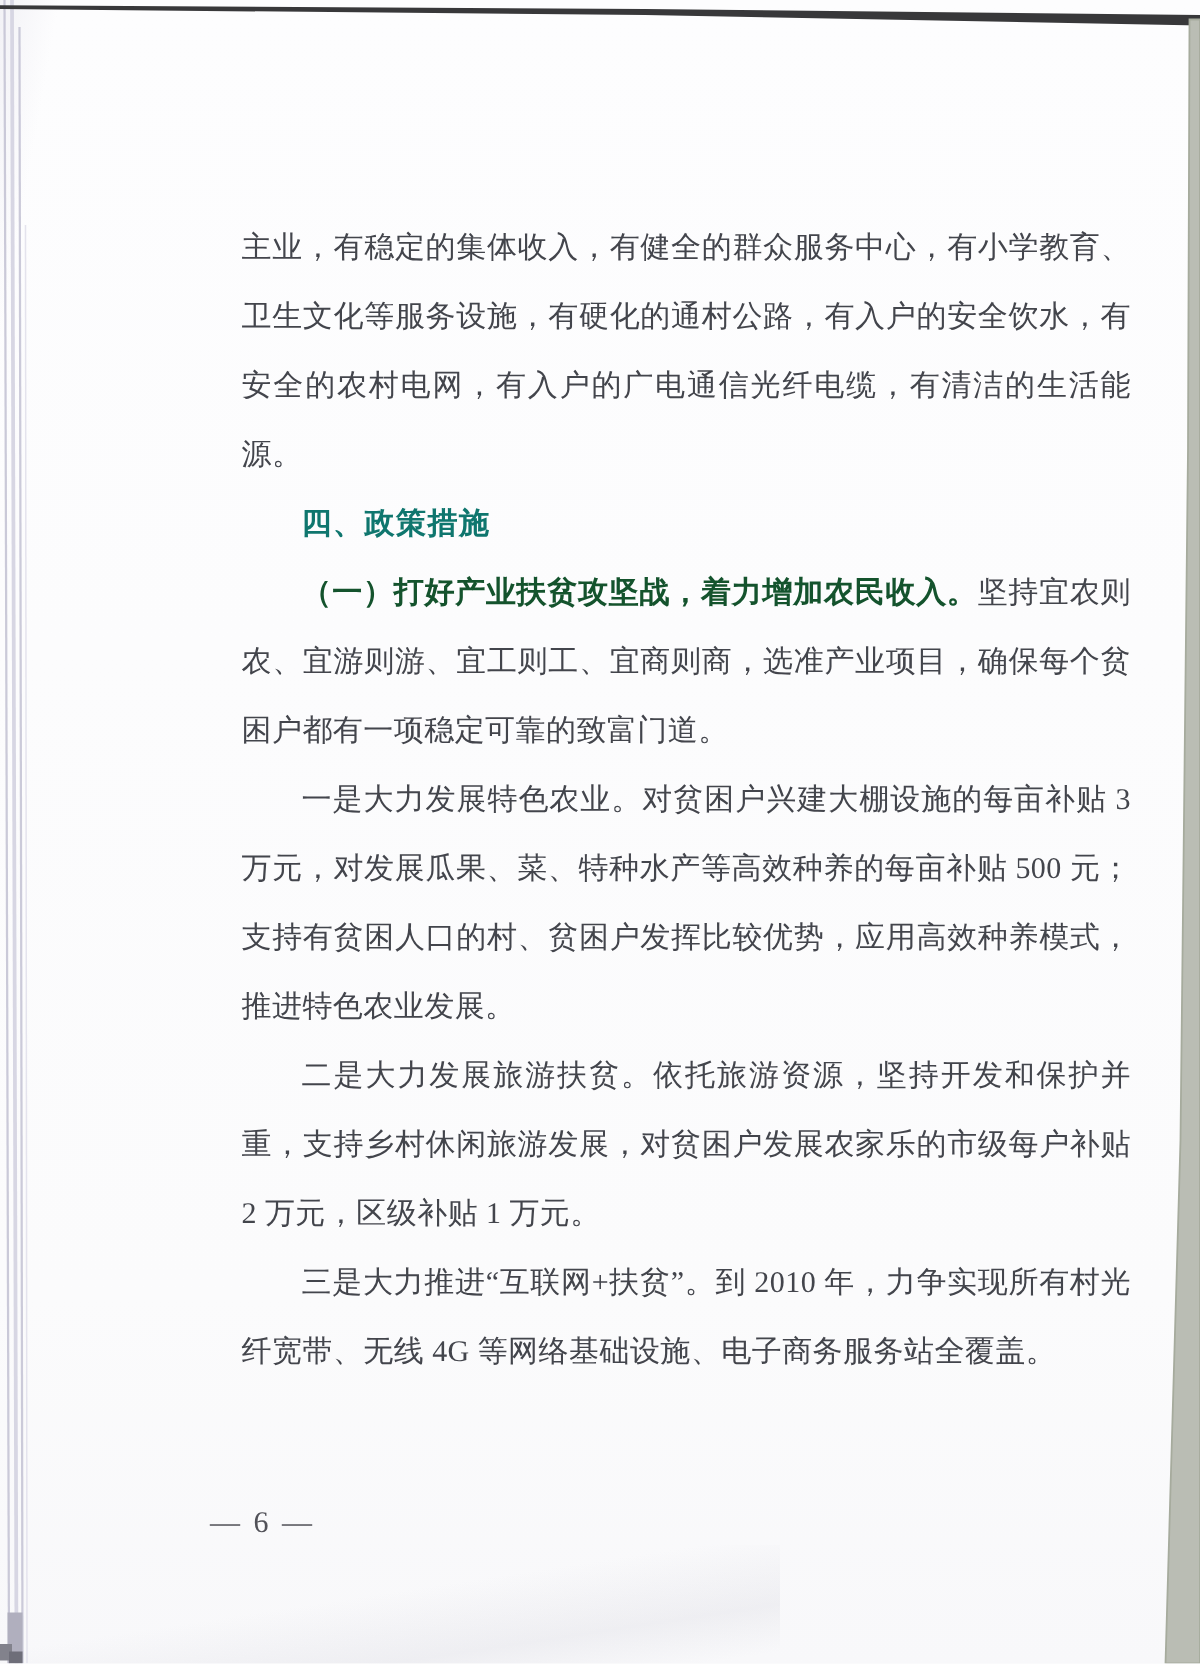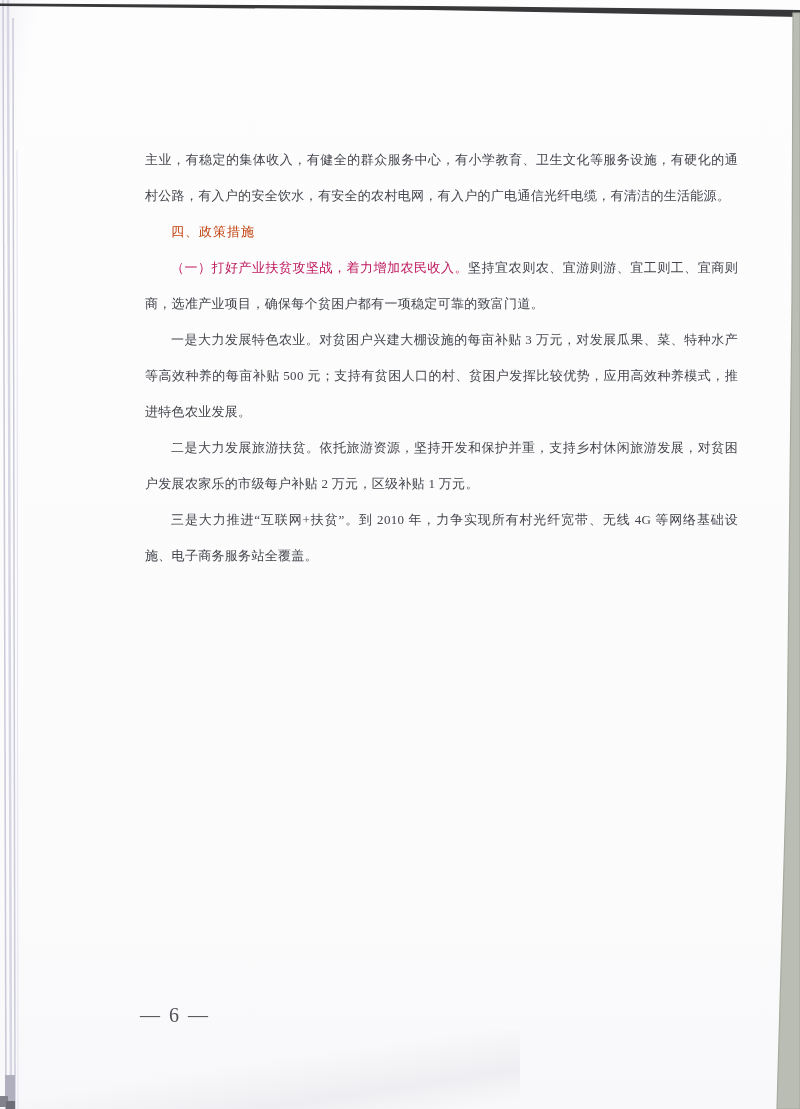--- a/index.html
+++ b/index.html
@@ -12,31 +12,31 @@
     position:absolute;inset:0;
     background:
       linear-gradient(100deg, rgba(234,233,240,.55) 0%, rgba(255,255,255,0) 4%),
       linear-gradient(to bottom, #fdfdfe 0%, #fbfbfc 78%, #f8f8fa 100%);
   }
   .shade-bottom{
     position:absolute;left:0;top:1030px;width:520px;height:79px;
     background:linear-gradient(to bottom right, rgba(255,255,255,0) 45%, rgba(203,203,213,.22) 75%, rgba(255,255,255,0) 95%);
   }
   .doc{
-    position:absolute;left:145px;top:142px;width:593px;
-    font-size:13px;line-height:36px;letter-spacing:.3px;
+    position:absolute;left:161px;top:142px;width:593px;
+    font-size:20px;line-height:46px;letter-spacing:.3px;
     color:#43454c;text-align:justify;
   }
   .doc p{margin:0;text-indent:2em;}
   .doc p.no-indent{text-indent:0;}
   .heading{
     font-family:"Liberation Sans","DejaVu Sans",sans-serif;
-    font-weight:400;color:#c2410c;letter-spacing:1px;
+    font-weight:700;color:#0f766e;letter-spacing:1px;
   }
-  .lead-bold{font-weight:400;color:#be185d;}
+  .lead-bold{font-weight:700;color:#14532d;}
   .page-number{
     position:absolute;left:140px;top:1004px;
     font-size:20px;color:#515158;letter-spacing:2px;
   }
   .edge-art{position:absolute;inset:0;pointer-events:none;}
 </style>
 </head>
 <body>
 
 <div class="paper"></div>

